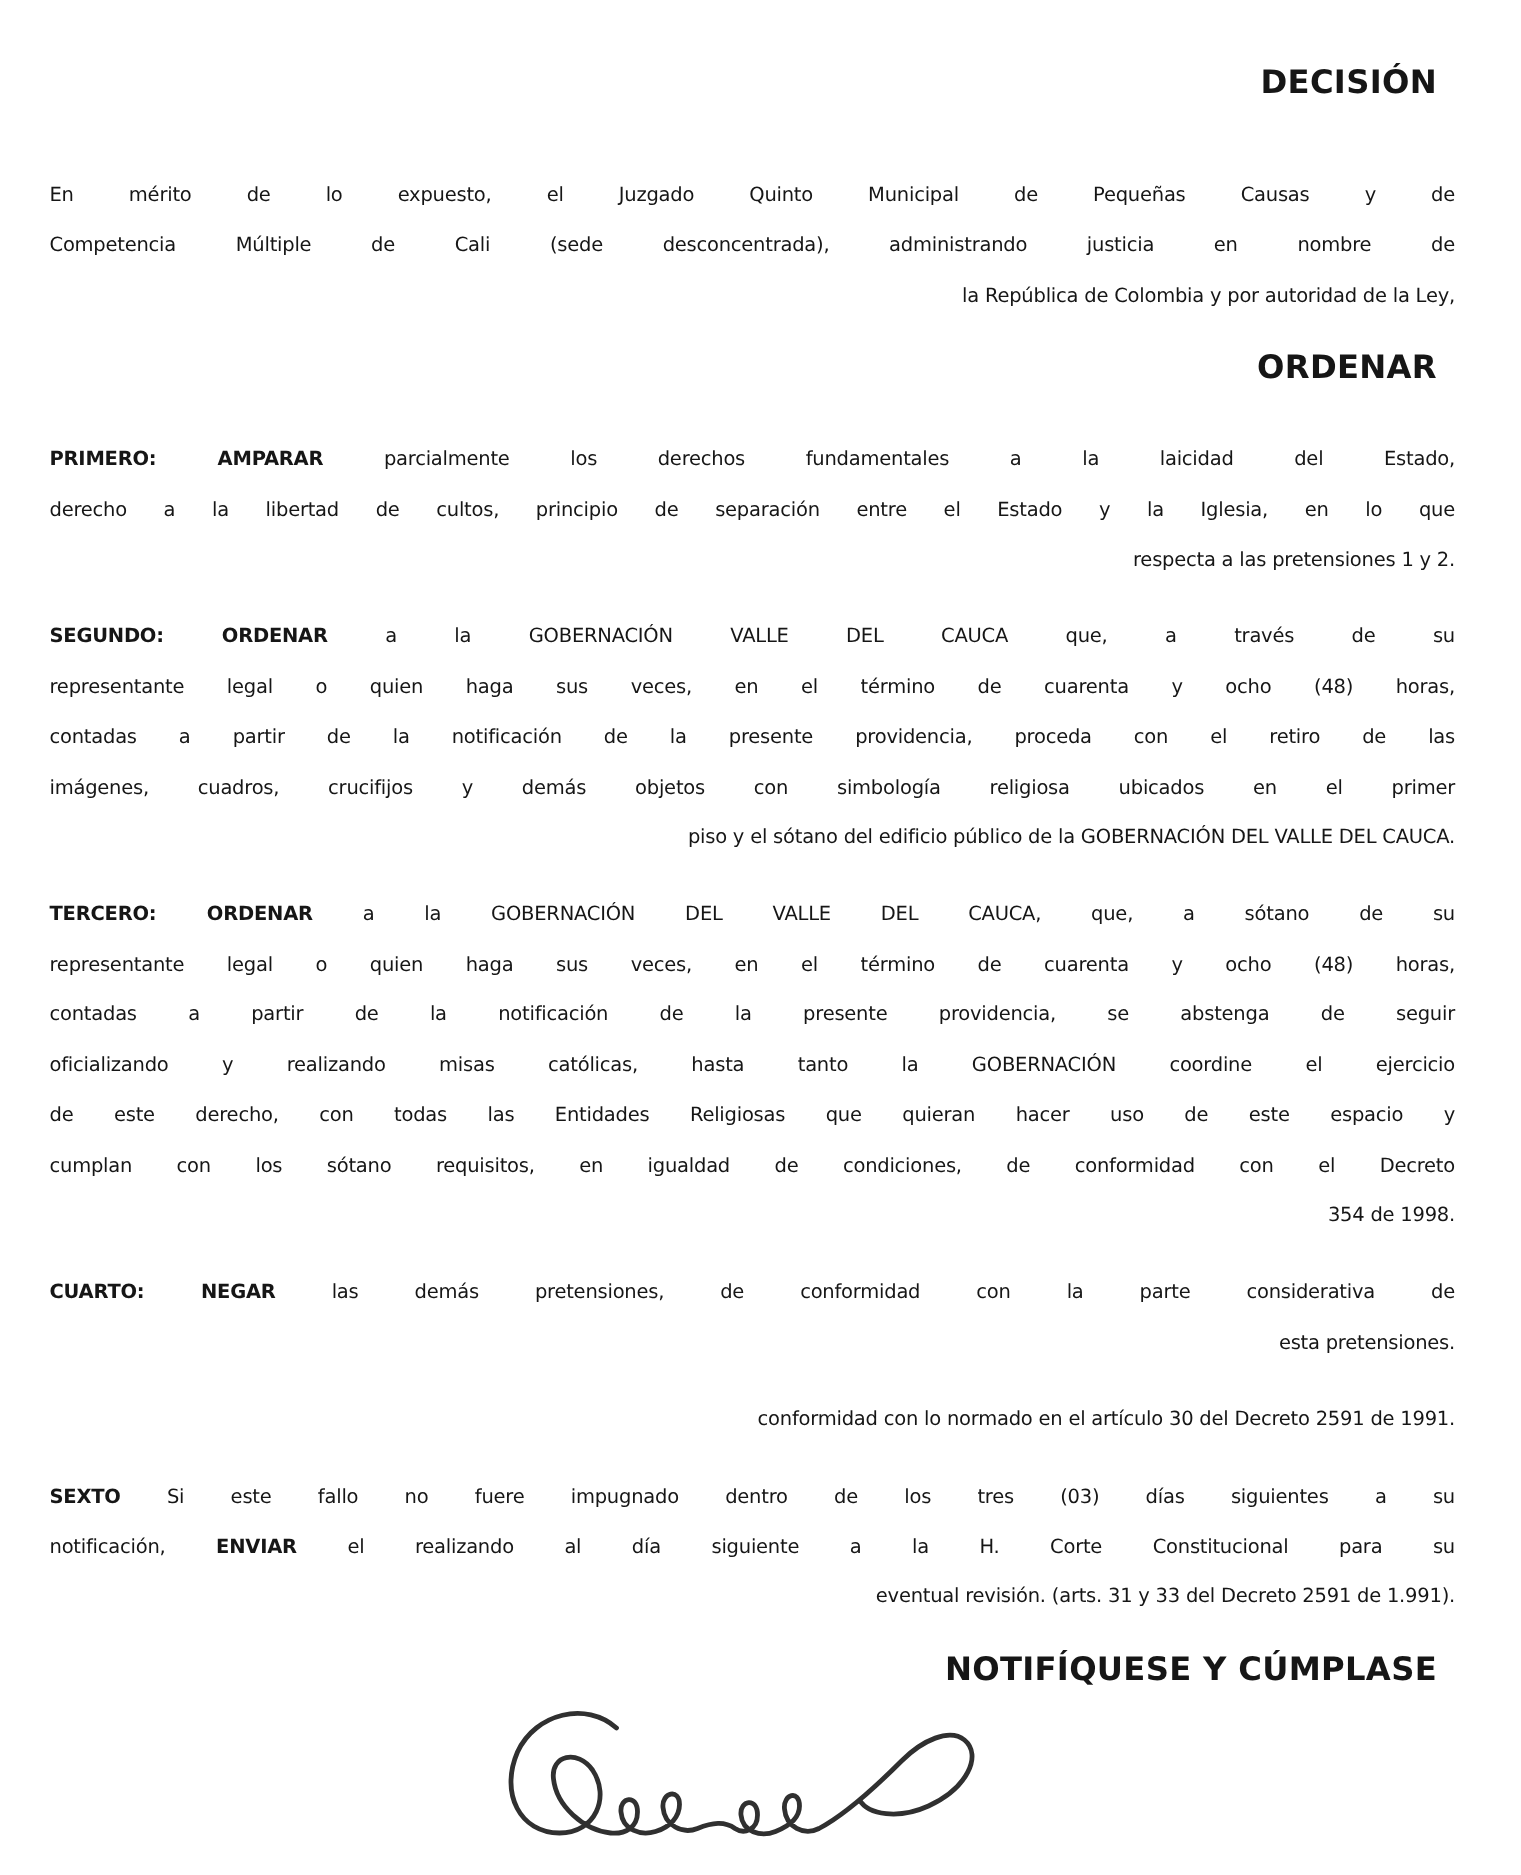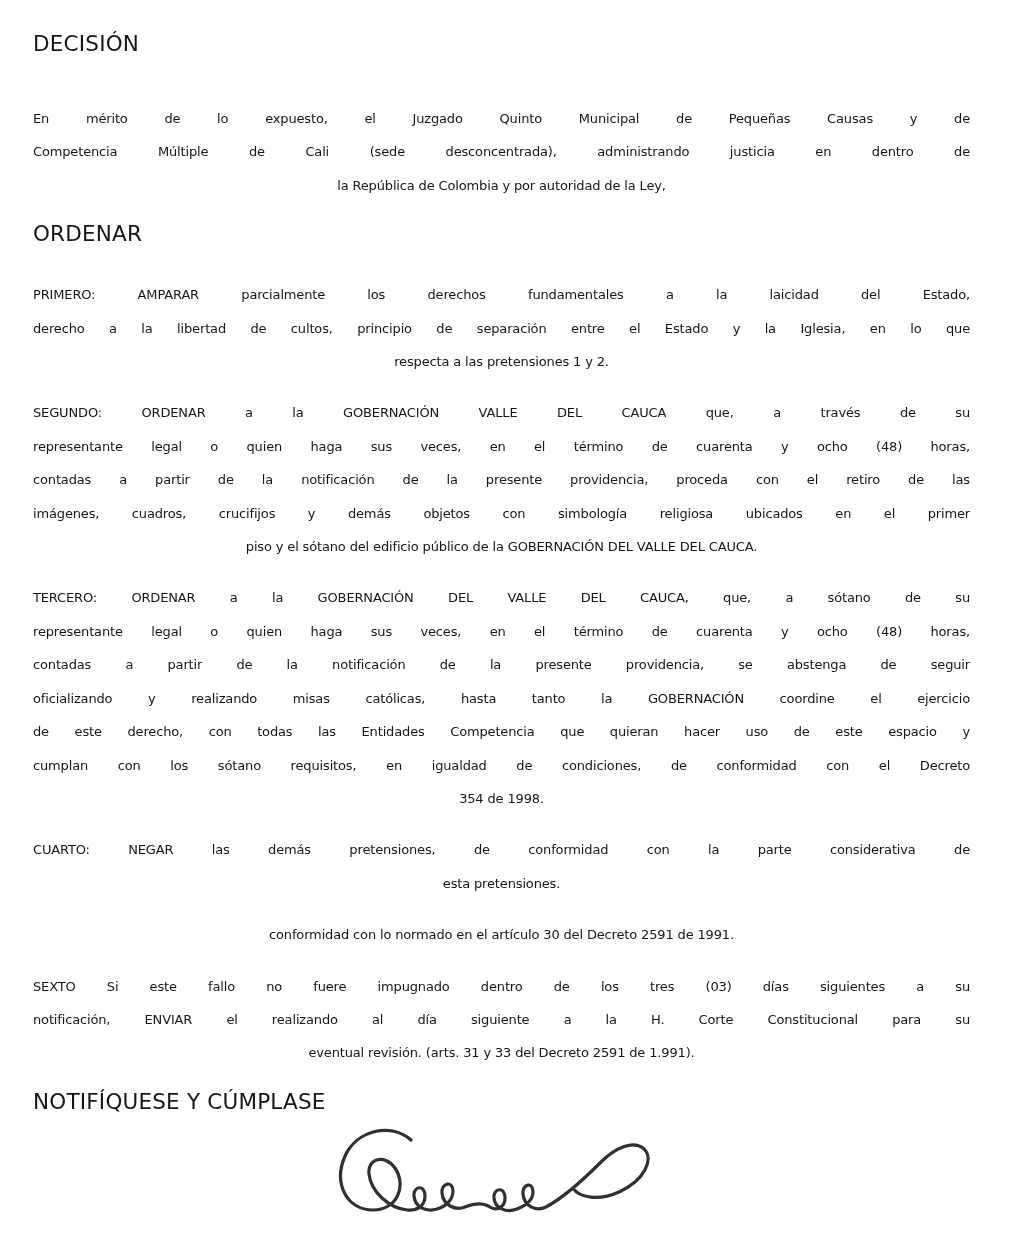--- a/index.html
+++ b/index.html
@@ -13,62 +13,62 @@
     overflow: hidden;
     font-family: "DejaVu Sans", "Liberation Sans", sans-serif;
     color: #161616;
   }
   .doc {
     box-sizing: border-box;
     width: 1014px;
     padding: 30px 44px 0 33px;
   }
   .heading {
-    font-weight: normal;
-    text-align: left;
+    font-weight: bold;
+    text-align: right;
     font-size: 21.5px;
     line-height: 28px;
     letter-spacing: 0.2px;
-    margin: 0;
+    margin: 12px;
   }
   .heading.decision   { margin-bottom: 44px; }
   .heading.resuelve   { margin-bottom: 30px; }
   .heading.notifiquese{ margin-bottom: 0; }
   .para {
     margin: 0 0 18px 0;
     font-size: 13px;
     letter-spacing: -0.15px;
   }
   .pline {
     line-height: 33.4px;
-    text-align: center;
+    text-align: right;
   }
   .pline.just {
     text-align: justify;
     text-align-last: justify;
   }
-  .b { font-weight: normal; }
+  .b { font-weight: bold; }
   .sig-wrap {
     margin-top: 6px;
     margin-left: 300px;
     width: 330px;
     height: 100px;
   }
   .sig-wrap svg { display: block; }
 </style>
 </head>
 <body style="color: rgb(22, 22, 22); background: rgb(255, 255, 255);">
 
 <div class="doc">
 
   <h1 class="heading decision">DECISIÓN</h1>
 
   <div class="para">
       <div class="pline just"><span>En mérito de lo expuesto, el Juzgado Quinto Municipal de Pequeñas Causas y de</span></div>
-      <div class="pline just"><span>Competencia Múltiple de Cali (sede desconcentrada), administrando justicia en dentro de</span></div>
+      <div class="pline just"><span>Competencia Múltiple de Cali (sede desconcentrada), administrando justicia en nombre de</span></div>
       <div class="pline"><span>la República de Colombia y por autoridad de la Ley,</span></div>
     </div>
 
   <h2 class="heading resuelve">ORDENAR</h2>
 
   <div class="para">
       <div class="pline just"><span class="b">PRIMERO: AMPARAR</span><span> parcialmente los derechos fundamentales a la laicidad del Estado,</span></div>
       <div class="pline just"><span>derecho a la libertad de cultos, principio de separación entre el Estado y la Iglesia, en lo que</span></div>
       <div class="pline"><span>respecta a las pretensiones 1 y 2.</span></div>
     </div>
@@ -77,21 +77,21 @@
       <div class="pline just"><span>representante legal o quien haga sus veces, en el término de cuarenta y ocho (48) horas,</span></div>
       <div class="pline just"><span>contadas a partir de la notificación de la presente providencia, proceda con el retiro de las</span></div>
       <div class="pline just"><span>imágenes, cuadros, crucifijos y demás objetos con simbología religiosa ubicados en el primer</span></div>
       <div class="pline"><span>piso y el sótano del edificio público de la GOBERNACIÓN DEL VALLE DEL CAUCA.</span></div>
     </div>
   <div class="para">
       <div class="pline just"><span class="b">TERCERO: ORDENAR</span><span> a la GOBERNACIÓN DEL VALLE DEL CAUCA, que, a sótano de su</span></div>
       <div class="pline just"><span>representante legal o quien haga sus veces, en el término de cuarenta y ocho (48) horas,</span></div>
       <div class="pline just"><span>contadas a partir de la notificación de la presente providencia, se abstenga de seguir</span></div>
       <div class="pline just"><span>oficializando y realizando misas católicas, hasta tanto la GOBERNACIÓN coordine el ejercicio</span></div>
-      <div class="pline just"><span>de este derecho, con todas las Entidades Competencia que quieran hacer uso de este espacio y</span></div>
+      <div class="pline just"><span>de este derecho, con todas las Entidades Religiosas que quieran hacer uso de este espacio y</span></div>
       <div class="pline just"><span>cumplan con los sótano requisitos, en igualdad de condiciones, de conformidad con el Decreto</span></div>
       <div class="pline"><span>354 de 1998.</span></div>
     </div>
   <div class="para">
       <div class="pline just"><span class="b">CUARTO: NEGAR</span><span> las demás pretensiones, de conformidad con la parte considerativa de</span></div>
       <div class="pline"><span>esta pretensiones.</span></div>
     </div>
   <div class="para">
       <div class="pline"><span>conformidad con lo normado en el artículo 30 del Decreto 2591 de 1991.</span></div>
     </div>

